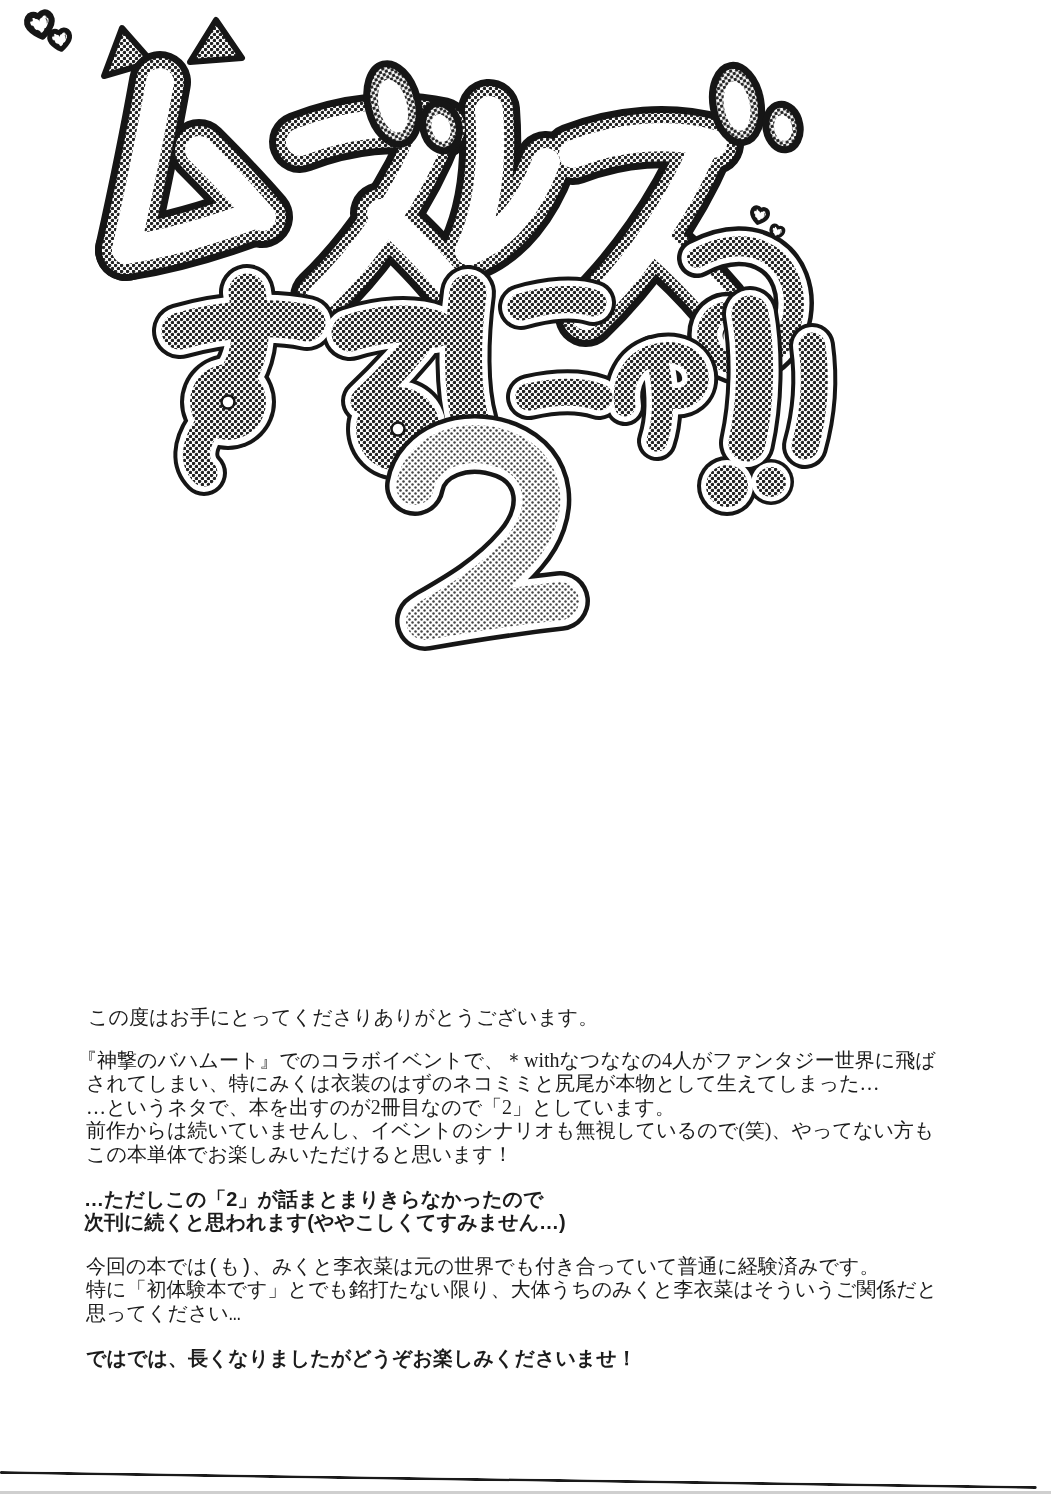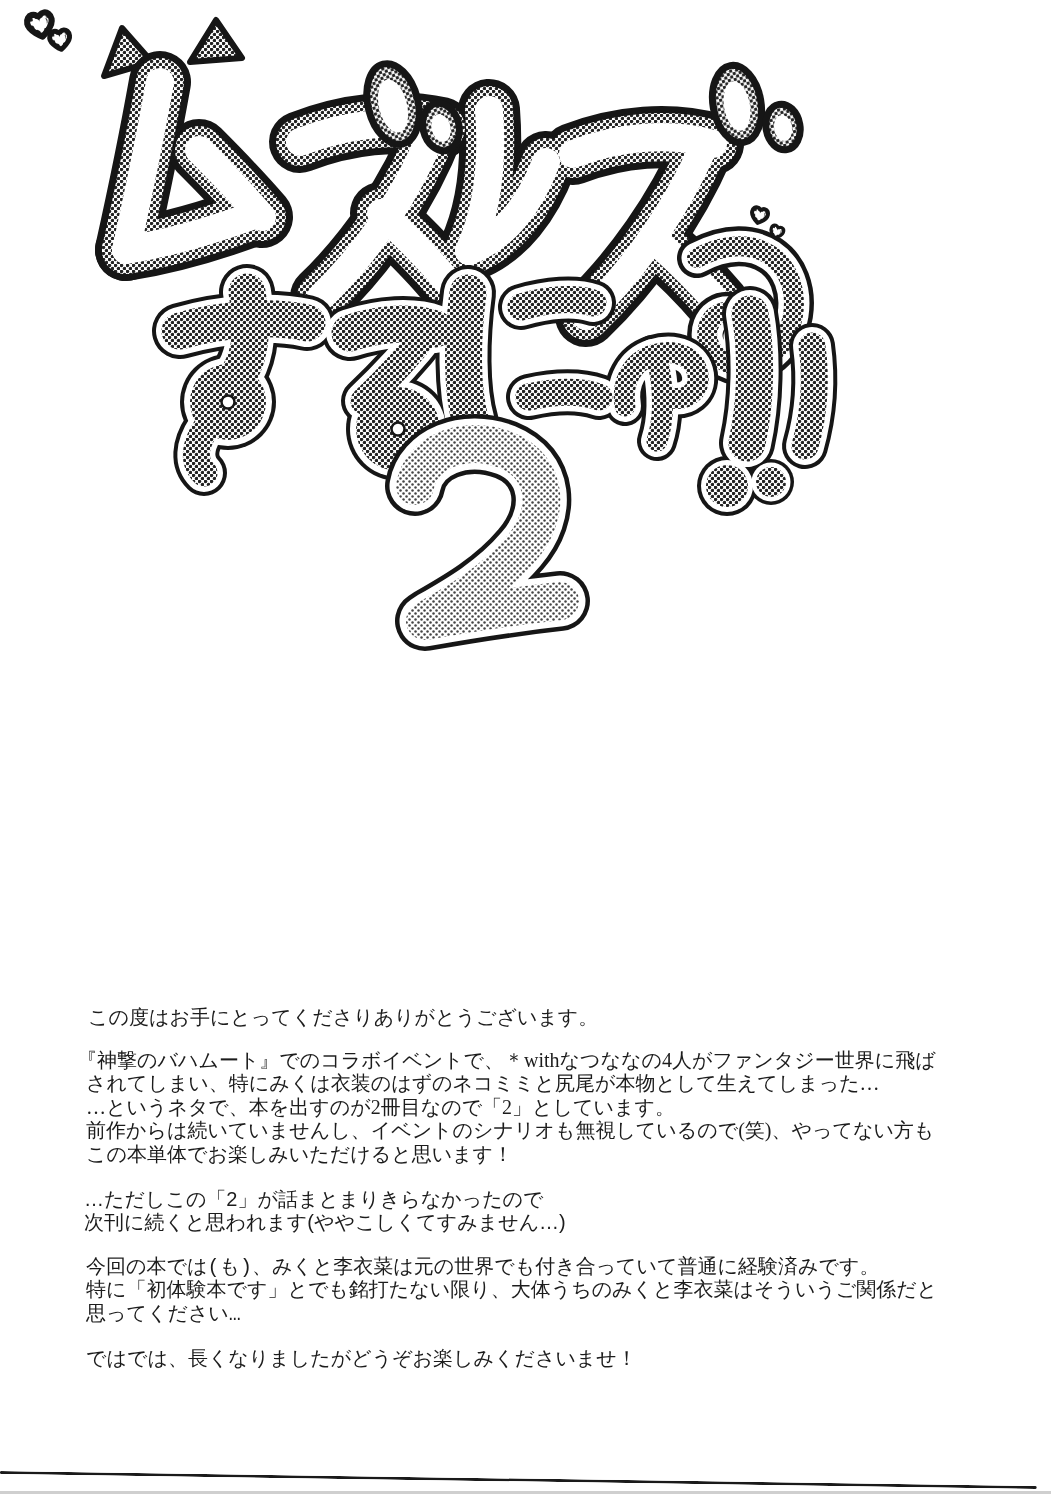--- a/index.html
+++ b/index.html
@@ -22,23 +22,23 @@
     position:absolute;
     margin:0;
     font-size:20px;
     line-height:23.4px;
     letter-spacing:0px;
     color:#1c1c1c;
     white-space:pre-line;
   }
   .p0{top:1006px;left:88px;}
   .p1{top:1049px;left:86px;text-indent:-9px;font-family:Liberation Serif, serif;}
-  .p2{top:1188px;left:84px;}
+  .p2{top:1188px;left:84px;font-weight:bold;}
   .p3{top:1256px;left:86px;font-family:Liberation Mono, monospace;}
-  .p4{top:1347px;left:86px;}
+  .p4{top:1347px;left:86px;font-weight:bold;}
   .scan-line{
     position:absolute;
     top:1471px;left:0px;
     width:1037px;height:0px;
     border-top:3px solid #1a1a1a;
     transform:rotate(0.83deg);
     transform-origin:left top;
     border-radius:2px;
   }
   .bottom-edge{

